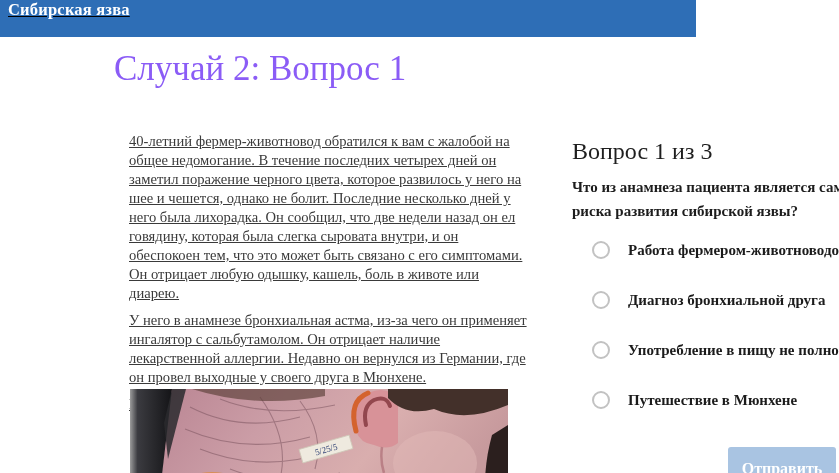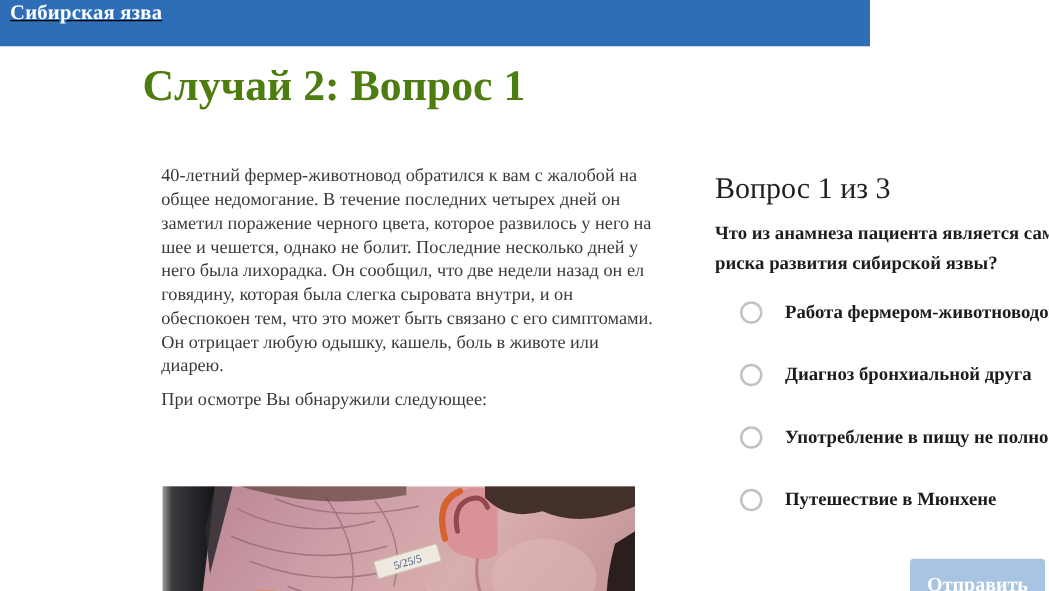--- a/index.html
+++ b/index.html
@@ -33,36 +33,36 @@
     letter-spacing: 0.2px;
   }
 
   
   .page-title {
     position: absolute;
     left: 114px;
     top: 49px;
     margin: 0;
     font-size: 35px;
-    font-weight: 700;
-    color: #4d7c0f;
+    font-weight: 400;
+    color: #8b5cf6;
     white-space: nowrap;
   }
 
   
   .case-text {
     position: absolute;
     left: 129px;
     top: 132px;
     width: 402px;
     font-size: 14.6px;
     line-height: 19px;
     color: #3a3a3a;
   }
-  .case-text p { margin: 0 0 8px 0; }
+  .case-text p { margin: 0 0 8px 0; text-decoration: underline; }
 
   
   .photo-wrap {
     position: absolute;
     left: 130px;
     top: 389px;
     width: 378px;
     height: 120px;
   }
 
@@ -138,20 +138,21 @@
 <body>
 
 <header class="app-header">
   <span class="app-header-title">Сибирская язва</span>
 </header>
 
 <h1 class="page-title">Случай 2: Вопрос 1</h1>
 
 <section class="case-text">
   <p>40-летний фермер-животновод обратился к вам с жалобой на общее недомогание. В течение последних четырех дней он заметил поражение черного цвета, которое развилось у него на шее и чешется, однако не болит. Последние несколько дней у него была лихорадка. Он сообщил, что две недели назад он ел говядину, которая была слегка сыровата внутри, и он обеспокоен тем, что это может быть связано с его симптомами. Он отрицает любую одышку, кашель, боль в животе или диарею.</p>
+  <p>У него в анамнезе бронхиальная астма, из-за чего он применяет ингалятор с сальбутамолом. Он отрицает наличие лекарственной аллергии. Недавно он вернулся из Германии, где он провел выходные у своего друга в Мюнхене.</p>
   <p>При осмотре Вы обнаружили следующее:</p>
 </section>
 
 <div class="photo-wrap">
   <svg viewBox="0 0 378 120" width="378" height="120" preserveAspectRatio="none">
     <defs>
       <linearGradient id="skin" x1="0" y1="0" x2="1" y2="0.25">
         <stop offset="0" stop-color="#b6808f"></stop>
         <stop offset="0.4" stop-color="#cb9da6"></stop>
         <stop offset="0.72" stop-color="#d9aeae"></stop>

